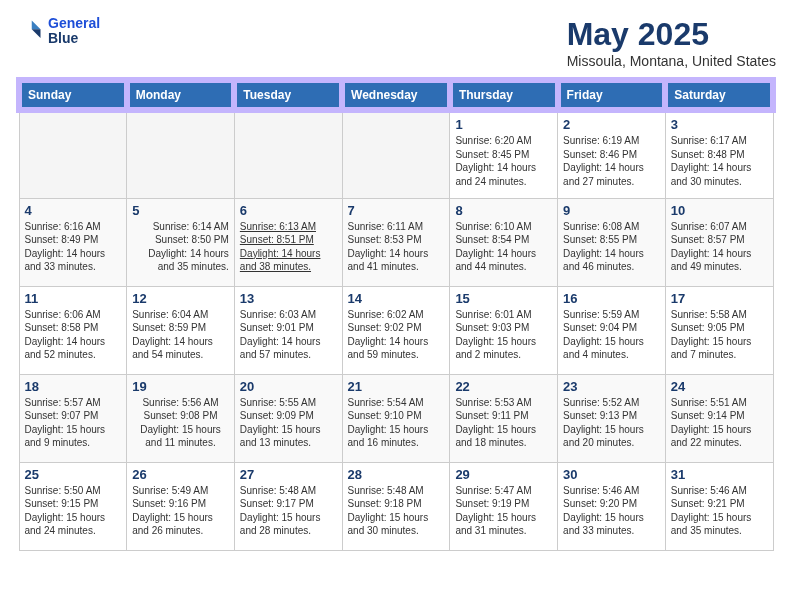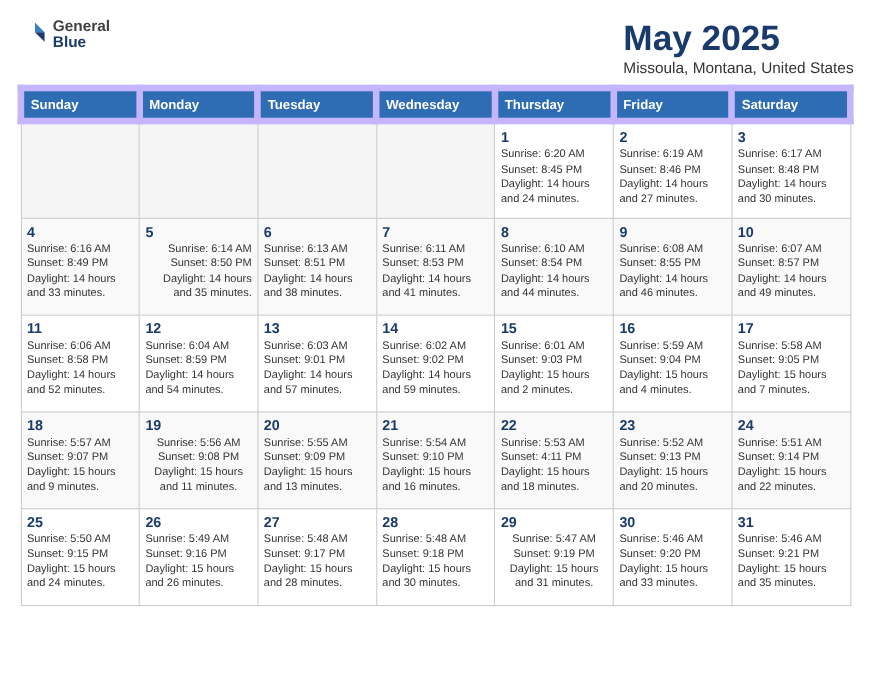--- a/index.html
+++ b/index.html
@@ -21,21 +21,21 @@
       align-items: center;
       gap: 4px;
     }
     .logo-text {
       font-size: 14px;
       font-weight: bold;
       color: #1a3a6b;
       line-height: 1.1;
     }
     .logo-text span {
-      color: #404040;
+      color: #1d4ed8;
     }
     .logo-icon {
       width: 28px;
       height: 28px;
     }
     .title-block {
       text-align: left;
     }
     .month-title {
       font-size: 32px;
@@ -157,21 +157,21 @@
         </td>
         <td>
           <div class="day-num">5</div>
           <div class="day-info" style="white-space: pre-line; text-align: right;">Sunrise: 6:14 AM
 Sunset: 8:50 PM
 Daylight: 14 hours
 and 35 minutes.</div>
         </td>
         <td>
           <div class="day-num">6</div>
-          <div class="day-info" style="white-space: pre-line;">Sunrise: 6:13 AM
+          <div class="day-info" style="white-space: pre-line; text-decoration: underline;">Sunrise: 6:13 AM
 Sunset: 8:51 PM
 Daylight: 14 hours
 and 38 minutes.</div>
         </td>
         <td>
           <div class="day-num">7</div>
           <div class="day-info" style="white-space: pre-line;">Sunrise: 6:11 AM
 Sunset: 8:53 PM
 Daylight: 14 hours
 and 41 minutes.</div>
@@ -274,21 +274,21 @@
         <td>
           <div class="day-num">21</div>
           <div class="day-info" style="white-space: pre-line;">Sunrise: 5:54 AM
 Sunset: 9:10 PM
 Daylight: 15 hours
 and 16 minutes.</div>
         </td>
         <td>
           <div class="day-num">22</div>
           <div class="day-info" style="white-space: pre-line;">Sunrise: 5:53 AM
-Sunset: 4:11 PM
+Sunset: 9:11 PM
 Daylight: 15 hours
 and 18 minutes.</div>
         </td>
         <td>
           <div class="day-num">23</div>
           <div class="day-info" style="white-space: pre-line;">Sunrise: 5:52 AM
 Sunset: 9:13 PM
 Daylight: 15 hours
 and 20 minutes.</div>
         </td>
@@ -324,21 +324,21 @@
         </td>
         <td>
           <div class="day-num">28</div>
           <div class="day-info" style="white-space: pre-line;">Sunrise: 5:48 AM
 Sunset: 9:18 PM
 Daylight: 15 hours
 and 30 minutes.</div>
         </td>
         <td>
           <div class="day-num">29</div>
-          <div class="day-info" style="white-space: pre-line; text-align: center;">Sunrise: 5:47 AM
+          <div class="day-info" style="white-space: pre-line;">Sunrise: 5:47 AM
 Sunset: 9:19 PM
 Daylight: 15 hours
 and 31 minutes.</div>
         </td>
         <td>
           <div class="day-num">30</div>
           <div class="day-info" style="white-space: pre-line;">Sunrise: 5:46 AM
 Sunset: 9:20 PM
 Daylight: 15 hours
 and 33 minutes.</div>

